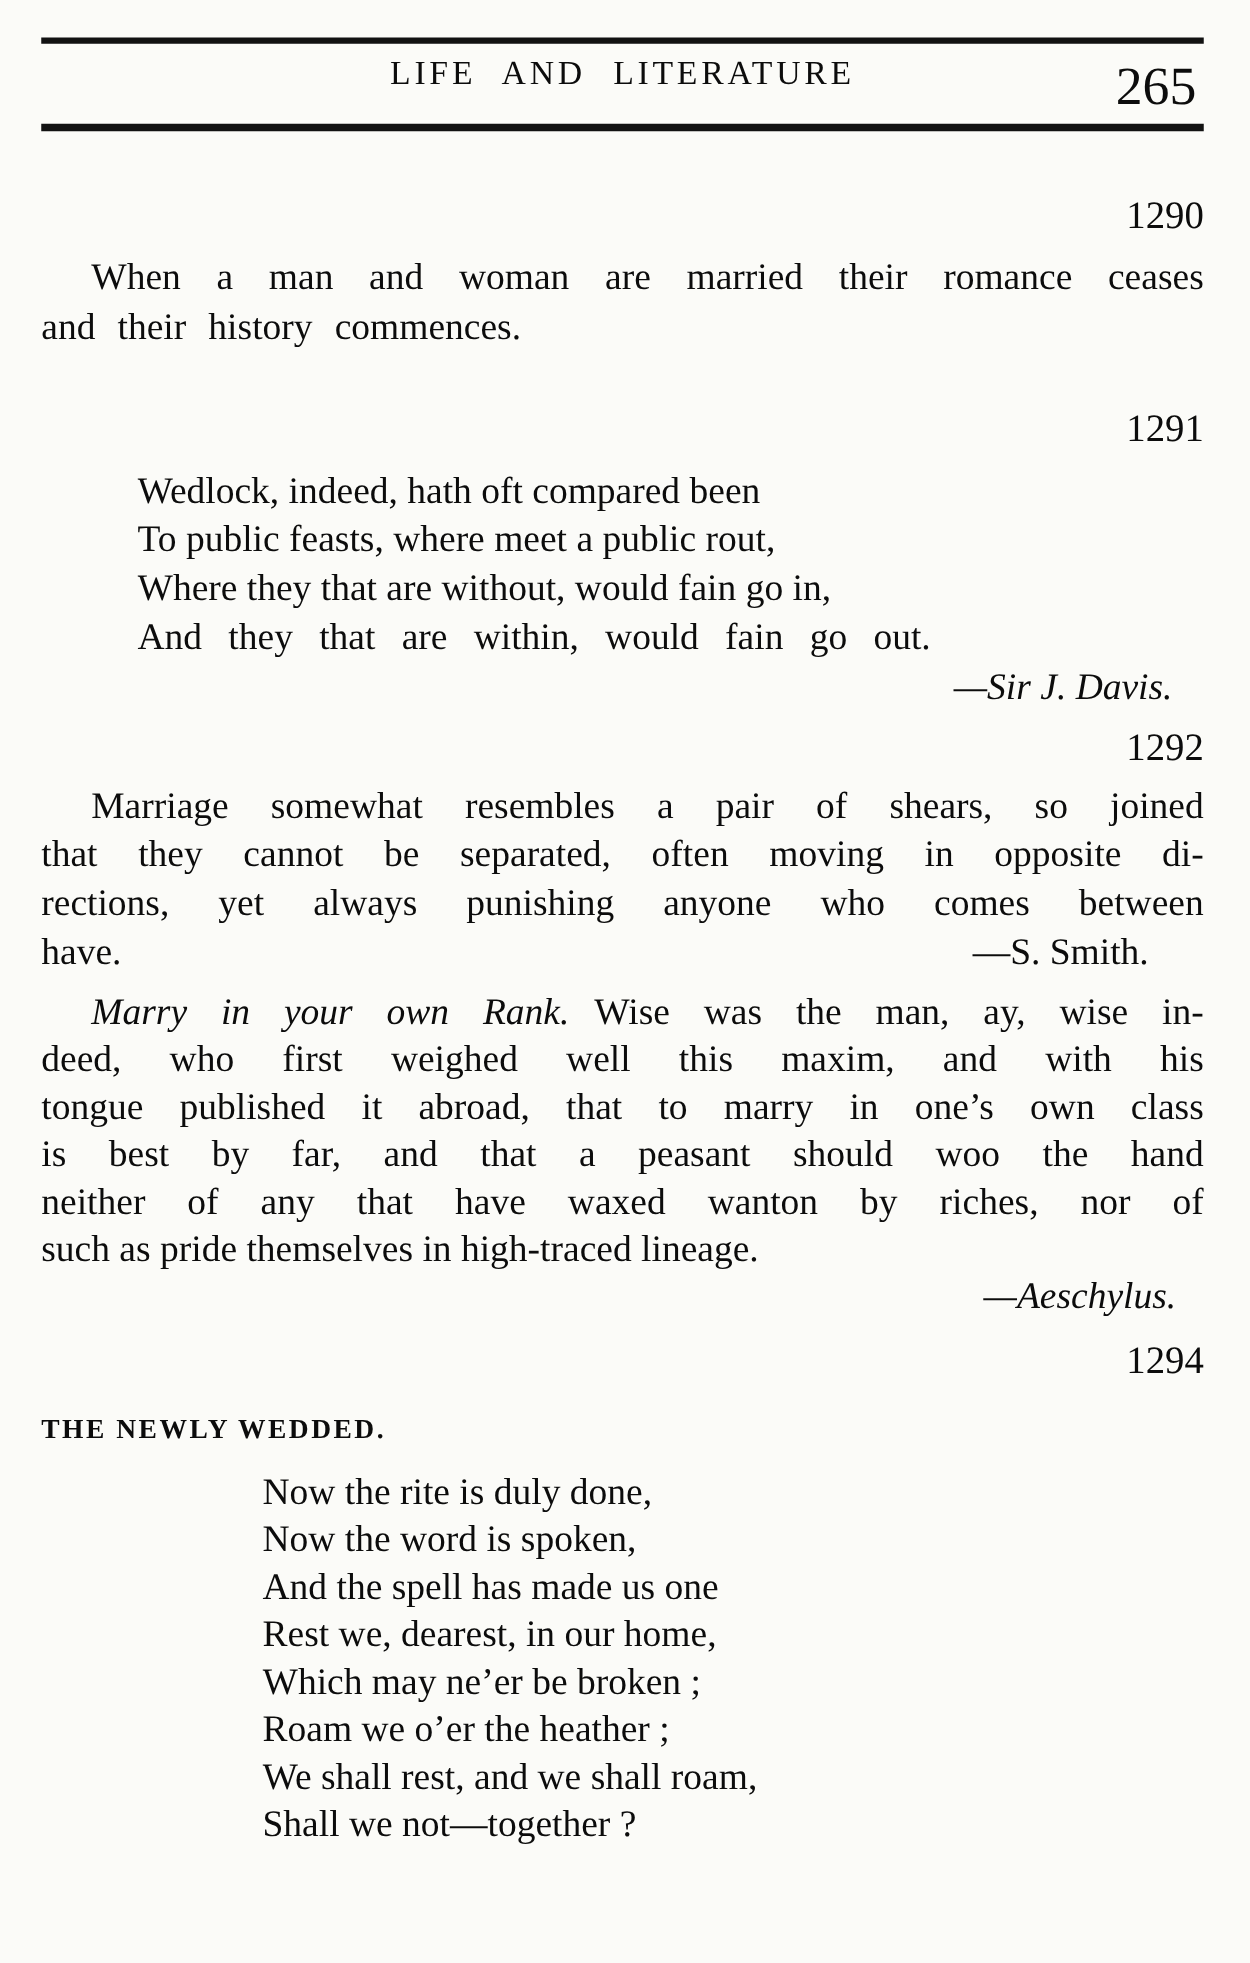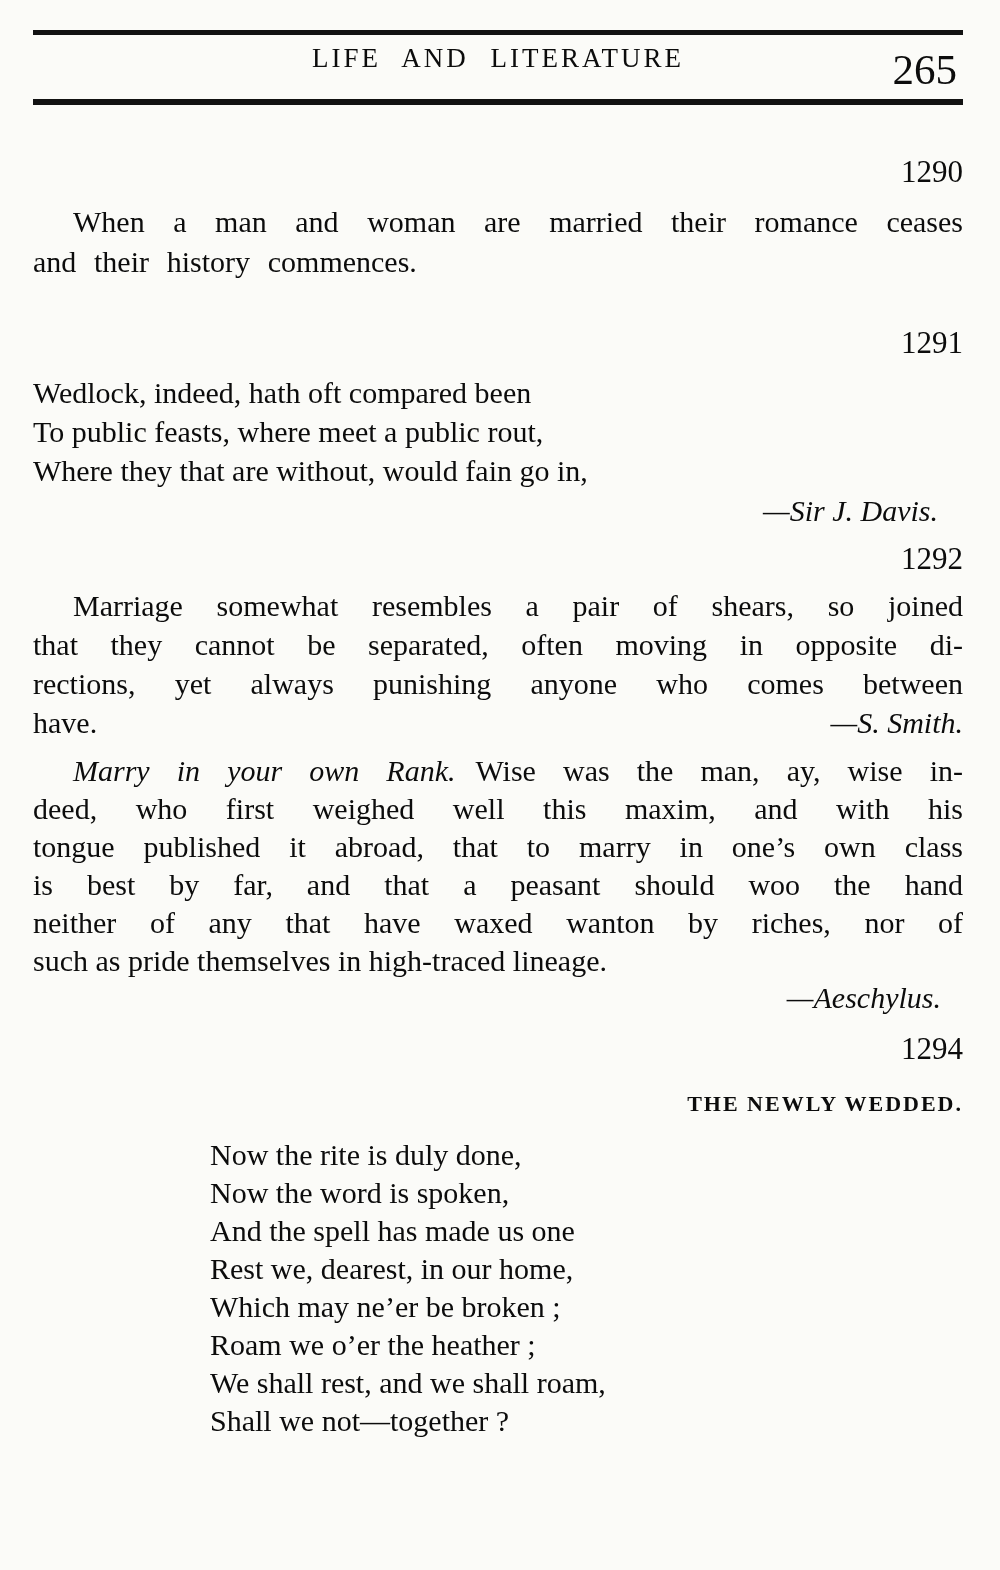--- a/index.html
+++ b/index.html
@@ -32,44 +32,44 @@
   .jline{
     white-space:normal;
     text-align:justify;
     text-align-last:justify;
   }
   .indent{text-indent:40px;}
   .wide{word-spacing:0.34em;}
   .wide2{word-spacing:0.45em;}
 
   .para-1290{margin-top:10px;}
-  .poem-1291{margin-top:10px;}
+  .poem-1291{margin-top:10px;margin-left:77px;}
   .poem-1291 .line{line-height:39px;}
   .para-1292{margin-top:7px;}
   .para-1292 .line{line-height:39px;}
   .para-1293{margin-top:10px;}
   .para-1293 .line{line-height:38px;}
   .poem-1294{margin-top:20px;margin-left:177px;}
   .poem-1294 .line{line-height:38px;}
 
   .attribution{
     font-style:italic;font-size:30px;line-height:36px;
     text-align:right;
   }
   .attr-1291{margin-top:3px;padding-right:25px;}
   .attr-1293{padding-right:22px;}
 
   .split-line{display:flex;justify-content:space-between;align-items:baseline;
     font-size:30px;line-height:39px;}
-  .split-line .attr-inline{font-style:italic;}
+  .split-line .attr-inline{margin-right:44px;}
 
   .lead-italic{font-style:italic;margin-right:20px;}
 
   .poem-heading{
-    margin-top:23px;text-align:right;
+    margin-top:23px;text-align:left;
     font-size:22px;font-weight:bold;letter-spacing:2px;line-height:24px;font-family:Liberation Serif, serif;
   }
 </style>
 </head>
 <body>
 
 <div class="page">
 
   <div class="rule top"></div>
   <div class="header-row">
@@ -85,20 +85,21 @@
       <div class="line wide">and their history commences.</div>
     </div>
   </div>
 
   <div>
     <div class="q-number n1291">1291</div>
     <div class="poem-1291">
       <div class="line">Wedlock, indeed, hath oft compared been</div>
       <div class="line">To public feasts, where meet a public rout,</div>
       <div class="line">Where they that are without, would fain go in,</div>
+      <div class="line wide2">And they that are within, would fain go out.</div>
     </div>
     <div class="attribution attr-1291">—Sir J. Davis.</div>
   </div>
 
   <div>
     <div class="q-number n1292">1292</div>
     <div class="para-1292">
       <div class="line jline indent">Marriage somewhat resembles a pair of shears, so joined</div>
       <div class="line jline">that they cannot be separated, often moving in opposite di-</div>
       <div class="line jline">rections, yet always punishing anyone who comes between</div>

